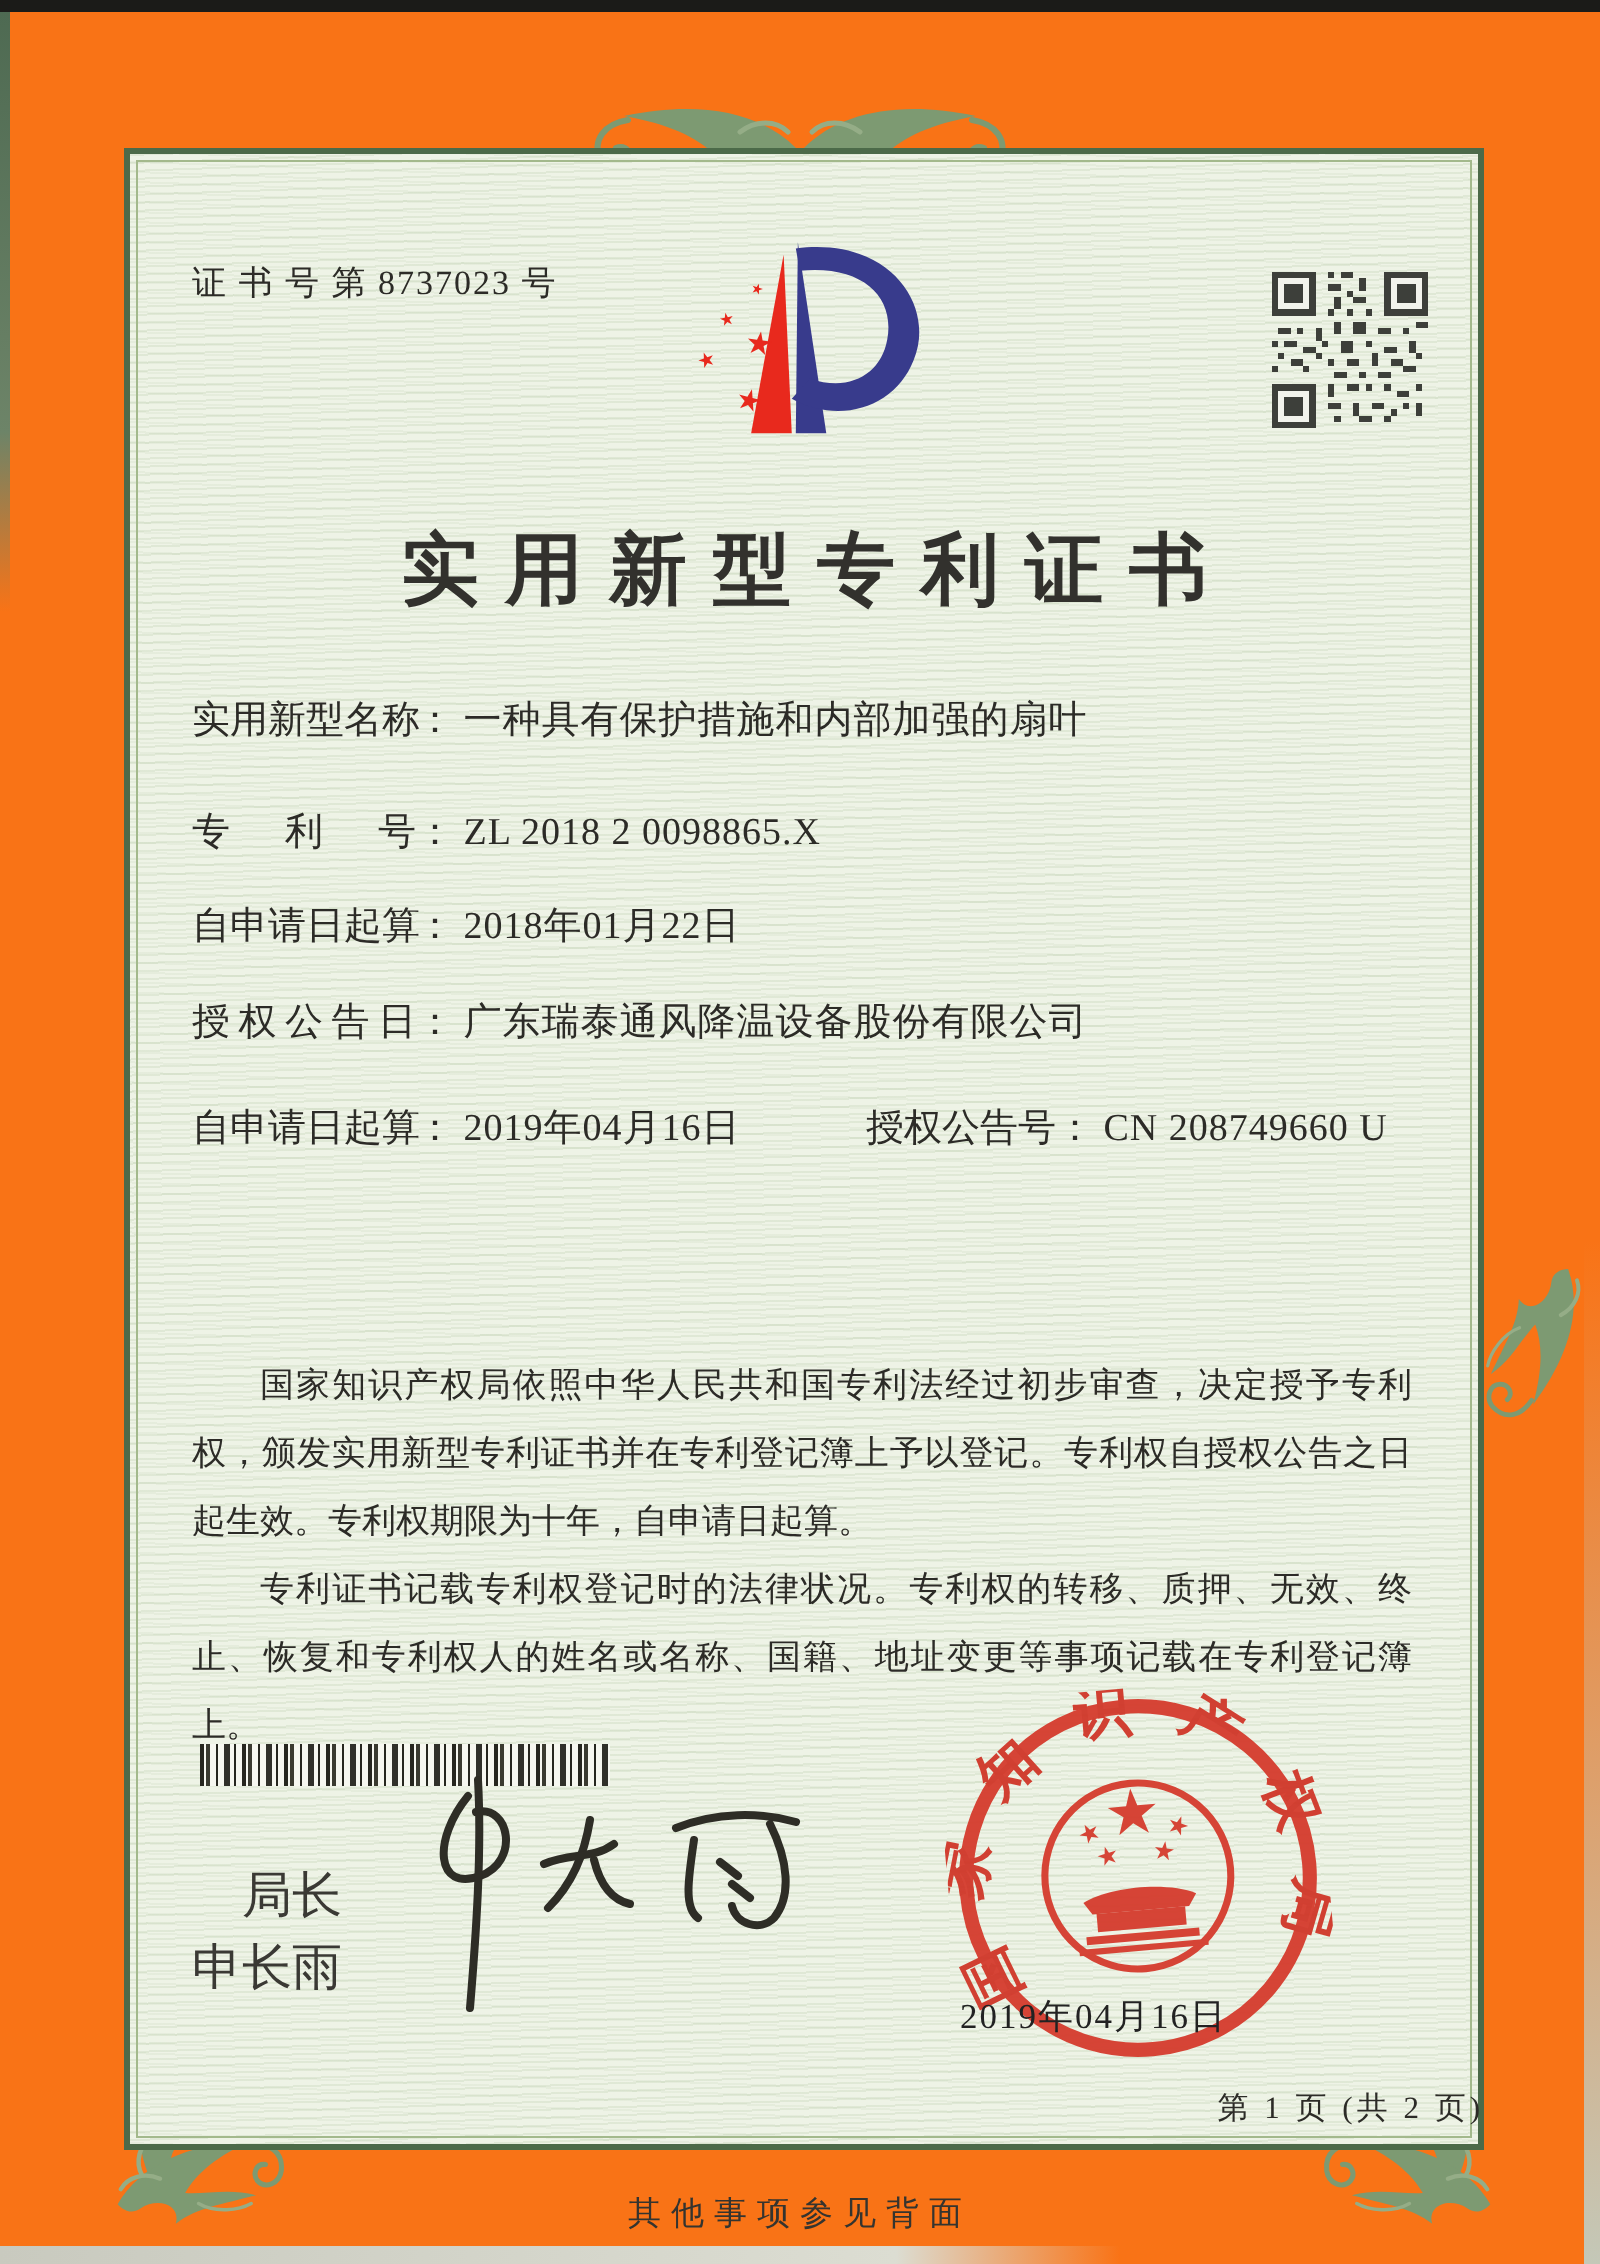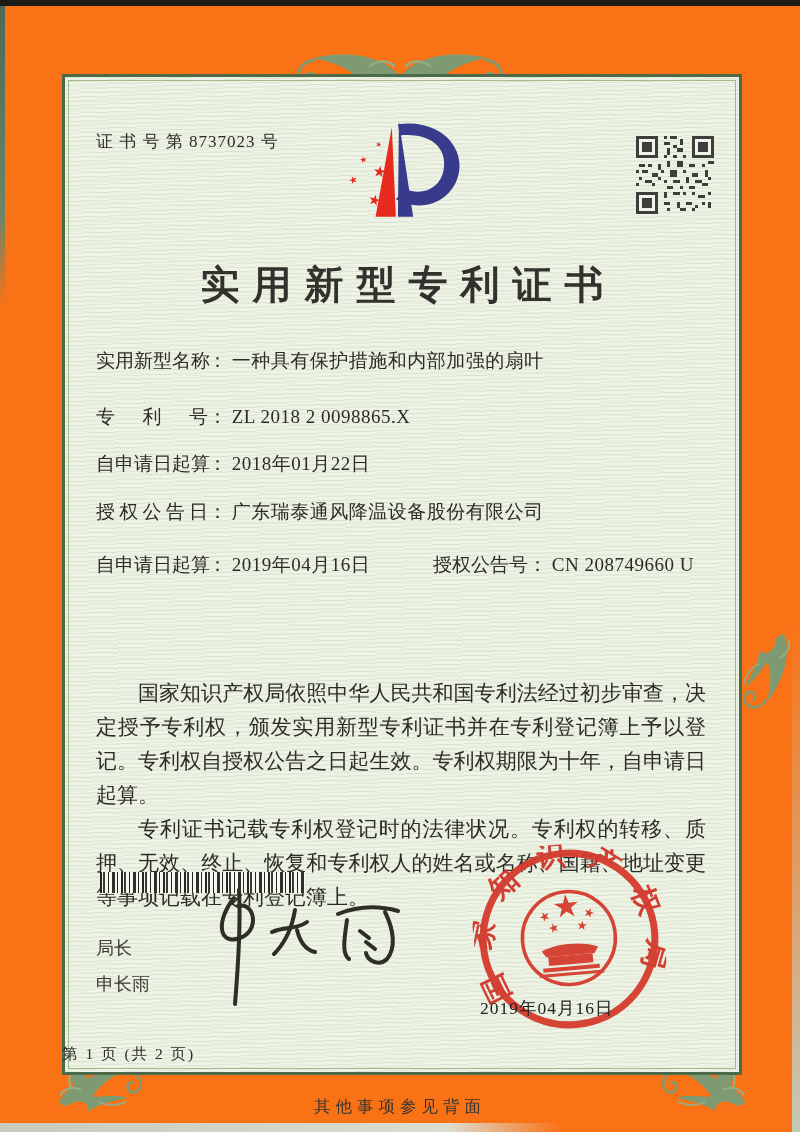--- a/index.html
+++ b/index.html
@@ -24,29 +24,29 @@
   .qr{position:absolute;left:636px;top:136px;width:78px;height:78px;}
   .title{position:absolute;left:62px;top:258px;width:680px;text-align:center;
          font-size:39px;font-weight:700;letter-spacing:13px;text-indent:13px;color:#32312d;font-family:Liberation Mono, monospace;}
   .fields{position:absolute;left:96px;top:348px;width:612px;font-size:19px;}
   .frow{margin:0 0 22px 0;line-height:26px;white-space:nowrap;}
   .frow.m30{margin-bottom:30px}.frow.m21{margin-bottom:21px}.frow.m27{margin-bottom:27px}.frow.m16{margin-bottom:16px}
   .flabel{display:inline-block;width:112px;text-align:justify;text-align-last:justify;vertical-align:top;}
   .fcolon{display:inline-block;vertical-align:top;}
   .fvalue{letter-spacing:0.5px;}
   .pair2{margin-left:58px;}
-  .body-text{position:absolute;left:96px;top:676px;width:610px;font-size:21px;line-height:34px;text-align:justify;}
+  .body-text{position:absolute;left:96px;top:676px;width:610px;font-size:17px;line-height:34px;text-align:justify;}
   .body-text p{margin:0;text-indent:2em;}
   .barcode{position:absolute;left:100px;top:872px;width:205px;height:21px;
      background:repeating-linear-gradient(90deg,#26261f 0 2px,#f6f7f0 2px 3px,#3a3a30 3px 5px,#f6f7f0 5px 8px,#26261f 8px 9px,#f6f7f0 9px 12px,#30302a 12px 15px,#f6f7f0 15px 17px,#26261f 17px 18px,#f6f7f0 18px 21px);}
-  .issuer{position:absolute;left:96px;top:930px;font-size:18px;line-height:36px;font-family:"Liberation Sans","DejaVu Sans",sans-serif;color:#3a3934;}
+  .issuer{position:absolute;left:96px;top:930px;font-size:25px;line-height:36px;font-family:"Liberation Sans","DejaVu Sans",sans-serif;color:#3a3934;text-align:right;}
   .signature{position:absolute;left:200px;top:884px;width:240px;height:125px;}
   .seal{position:absolute;left:474px;top:844px;width:190px;height:190px;transform:rotate(-5deg);opacity:.94;}
   .seal-date{position:absolute;left:480px;top:996px;font-size:17.5px;letter-spacing:1px;color:#222;}
-  .page-number{position:absolute;left:62px;top:1044px;width:680px;text-align:left;font-size:15.5px;letter-spacing:2px;}
+  .page-number{position:absolute;left:62px;top:1044px;width:680px;text-align:right;font-size:15.5px;letter-spacing:2px;}
   .back-note{position:absolute;left:0;top:1096px;width:800px;text-align:center;font-size:16.5px;letter-spacing:5px;color:#35342f;}
 </style>
 </head>
 <body>
 
 <div class="page">
 
   <div class="scan-top"></div>
   <div class="scan-left"></div>
   <div class="scan-bottom"></div>

